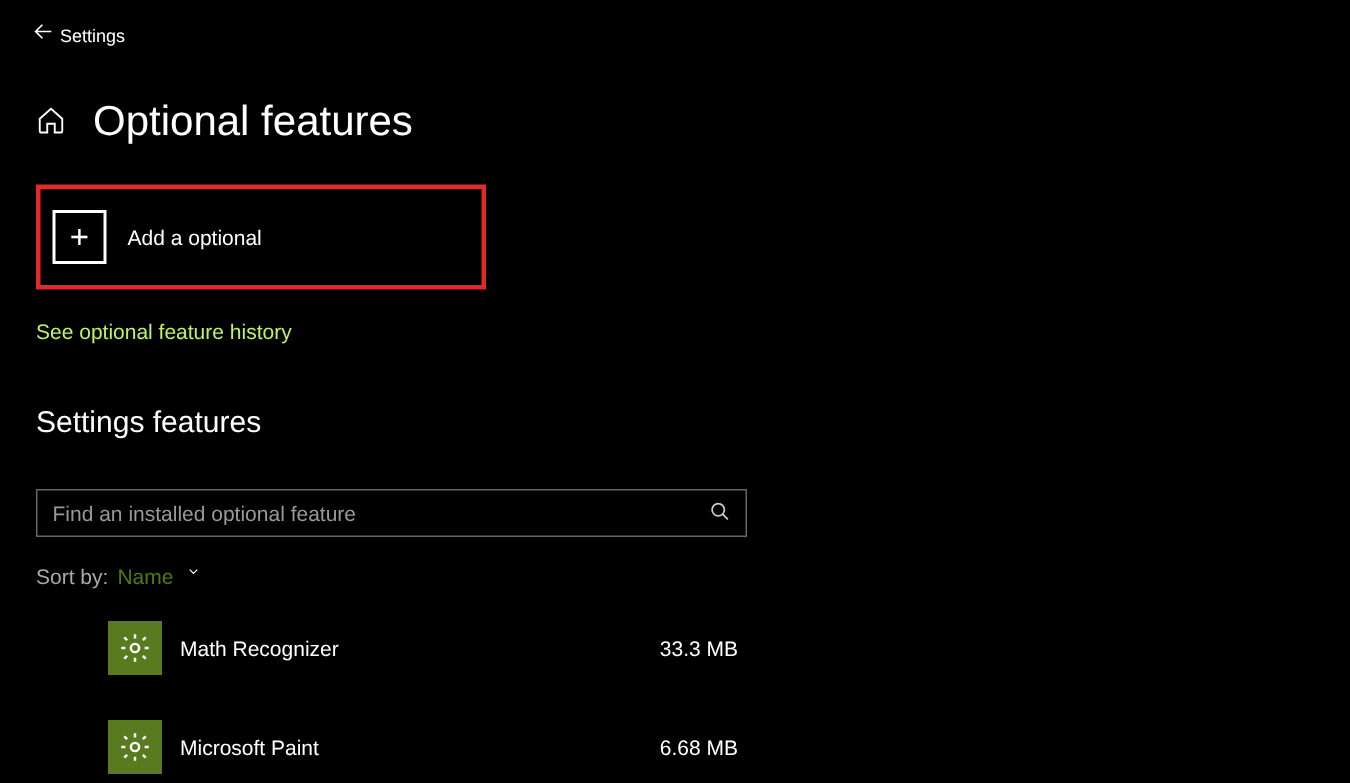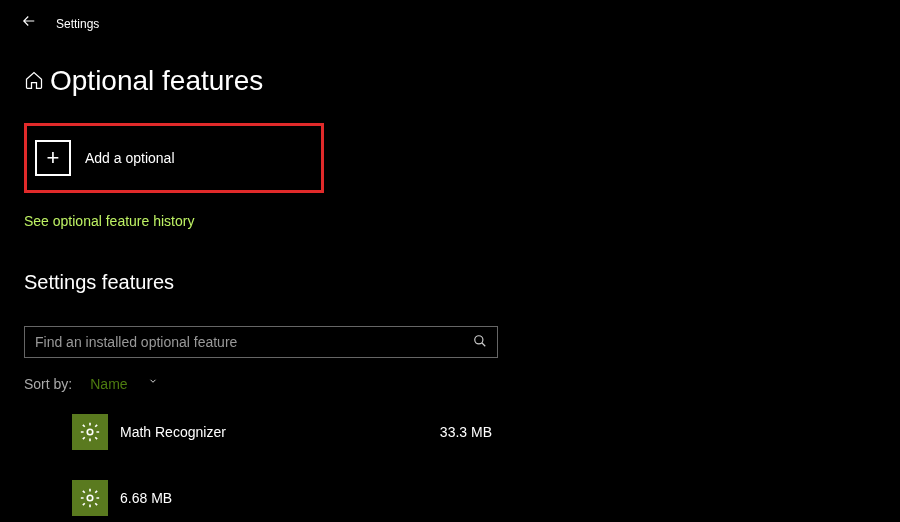--- a/index.html
+++ b/index.html
@@ -13,34 +13,34 @@
       background: #000;
       color: #fff;
       font-family: 'Segoe UI', Tahoma, sans-serif;
       font-size: 14px;
       overflow: hidden;
     }
     .titlebar {
       display: flex;
       align-items: center;
       padding: 12px 20px;
-      gap: 18px;
+      gap: 2px;
     }
     .back-arrow {
       font-size: 18px;
       cursor: pointer;
     }
     .titlebar-label {
       font-size: 12px;
     }
     .header {
       display: flex;
       align-items: center;
       padding: 18px 24px 12px 24px;
-      gap: 6px;
+      gap: 18px;
     }
     .home-icon svg {
       width: 20px;
       height: 20px;
     }
     .page-title {
       font-size: 28px;
       font-weight: 400;
     }
     .content {
@@ -105,21 +105,21 @@
       color: #999;
     }
     .search-icon {
       font-size: 14px;
       color: #ccc;
     }
     .sort-row {
       margin-top: 18px;
       display: flex;
       align-items: flex-start;
-      gap: 18px;
+      gap: 6px;
       font-size: 14px;
       cursor: pointer;
     }
     .sort-label {
       color: #aaa;
     }
     .sort-value {
       color: #4d7c0f;
     }
     .chevron {
@@ -228,16 +228,17 @@
       <div class="feature-size">33.3 MB</div>
     </div>
     <div class="spacer"></div>
     <div class="feature-row">
       <div class="feature-icon">
         <svg viewBox="0 0 24 24" fill="none" stroke="#fff" stroke-width="1.8">
           <circle cx="12" cy="12" r="3"></circle>
           <path d="M12 2v3M12 19v3M4.2 4.2l2.1 2.1M17.7 17.7l2.1 2.1M2 12h3M19 12h3M4.2 19.8l2.1-2.1M17.7 6.3l2.1-2.1"></path>
         </svg>
       </div>
+      <div class="feature-name">Microsoft Paint</div>
       <div class="feature-size">6.68 MB</div>
     </div>
   </div>
 </div>
 
 </body></html>

